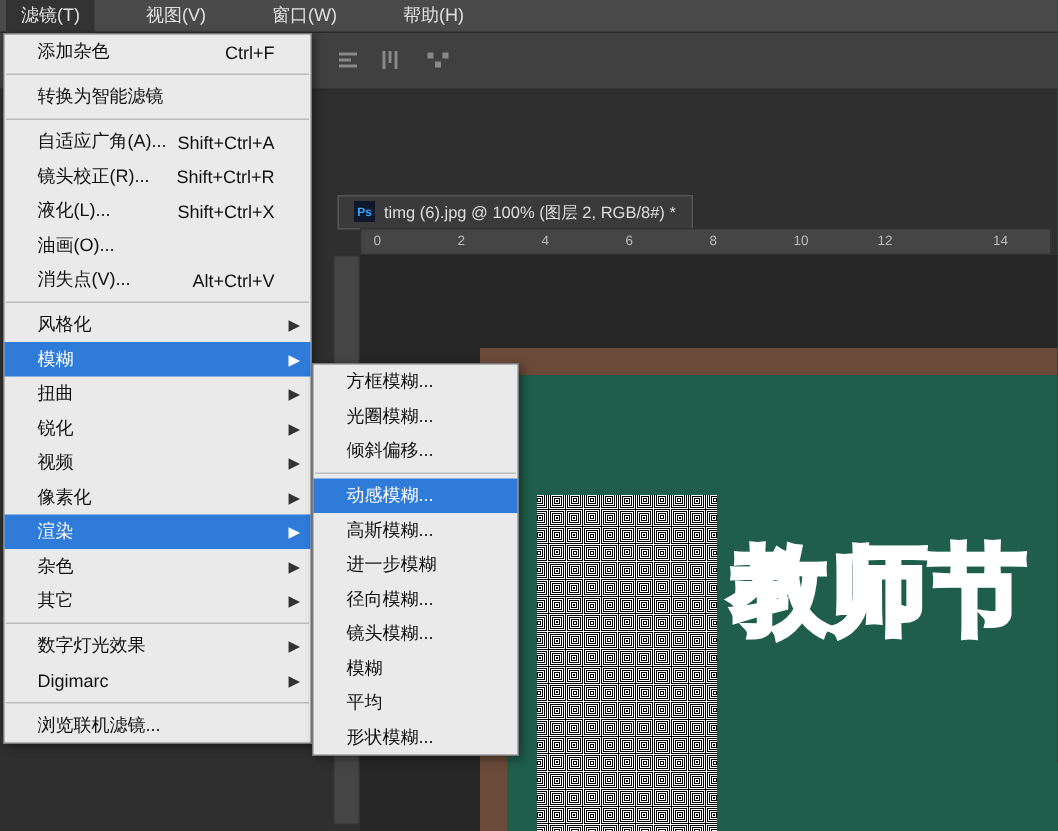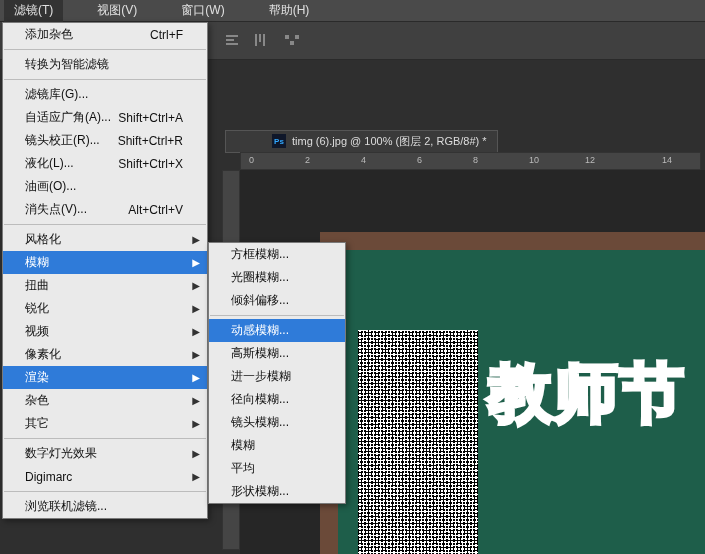--- a/index.html
+++ b/index.html
@@ -6,21 +6,21 @@
   body { background:#3a3a3a; width:705px; height:554px; overflow:hidden; position:relative; color:#e0e0e0; font-size:12px; }
   .menubar { height:22px; background:#4a4a4a; display:flex; align-items:center; padding-left:4px; border-bottom:1px solid #2a2a2a;gap:24px; }
   .menubar .mitem { padding:3px 10px; cursor:default; }
   .menubar .mitem.active { background:#333; }
   .toolbar { height:38px; background:#404040; border-bottom:1px solid #2a2a2a; position:relative; }
   .toolbar .seg { position:absolute; top:10px; display:flex; gap:12px; color:#888; font-size:14px; }
   .toolbar .ico { width:16px; height:16px; display:inline-block; }
   .workspace { position:absolute; top:60px; left:0; right:0; bottom:0; background:#2f2f2f; }
   .doc-tab-bar { position:absolute; top:130px; left:225px; height:22px; display:flex; align-items:center; z-index:5; }
   .doc-tab { background:#3a3a3a; color:#ddd; font-size:11px; padding:3px 10px; border:1px solid #555; display:flex; align-items:center; gap:6px; }
-  .doc-tab .ps-ico { width:14px; height:14px; background:#0f172a; color:#31a8ff; font-size:8px; font-weight:bold; display:flex; align-items:center; justify-content:center;margin-left:36px; }
+  .doc-tab .ps-ico { width:14px; height:14px; background:#0f172a; color:#31a8ff; font-size:8px; font-weight:bold; display:flex; align-items:center; justify-content:center; }
   .ruler-h { position:absolute; top:152px; left:240px; right:4px; height:18px; background:#454545; border:1px solid #333; z-index:5; font-size:9px; color:#bbb; }
   .ruler-h .tick { position:absolute; top:2px; }
   .ruler-v { position:absolute; top:170px; left:222px; width:18px; bottom:4px; background:#454545; border:1px solid #333; z-index:5; }
   .canvas-area { position:absolute; top:170px; left:240px; right:0; bottom:0; background:#262626; z-index:4; overflow:hidden; }
   .board-frame { position:absolute; top:62px; left:80px; width:700px; height:500px; background:#6b4a39; padding:18px; }
   .board { width:100%; height:100%; background:#1e5e4a; position:relative; overflow:hidden; }
   .noise-block { position:absolute; top:80px; left:20px; width:120px; height:270px; background:
      repeating-linear-gradient(45deg,#fff 0 1px,#000 1px 2px),
      repeating-linear-gradient(-45deg,#fff 0 1px,transparent 1px 2px);
      background-blend-mode:difference; filter:contrast(4) brightness(1.1); }
@@ -108,23 +108,20 @@
   <div class="row">
     <span>添加杂色</span>
     <span>Ctrl+F</span>
   </div>
   <div class="sep"></div>
   <div class="row">
     <span>转换为智能滤镜</span>
   </div>
   <div class="sep"></div>
   <div class="row">
-      <span>滤镜库(G)...</span>
-    </div>
-  <div class="row">
       <span>自适应广角(A)...</span>
       <span>Shift+Ctrl+A</span>
     </div>
   <div class="row">
       <span>镜头校正(R)...</span>
       <span>Shift+Ctrl+R</span>
     </div>
   <div class="row">
       <span>液化(L)...</span>
       <span>Shift+Ctrl+X</span>

